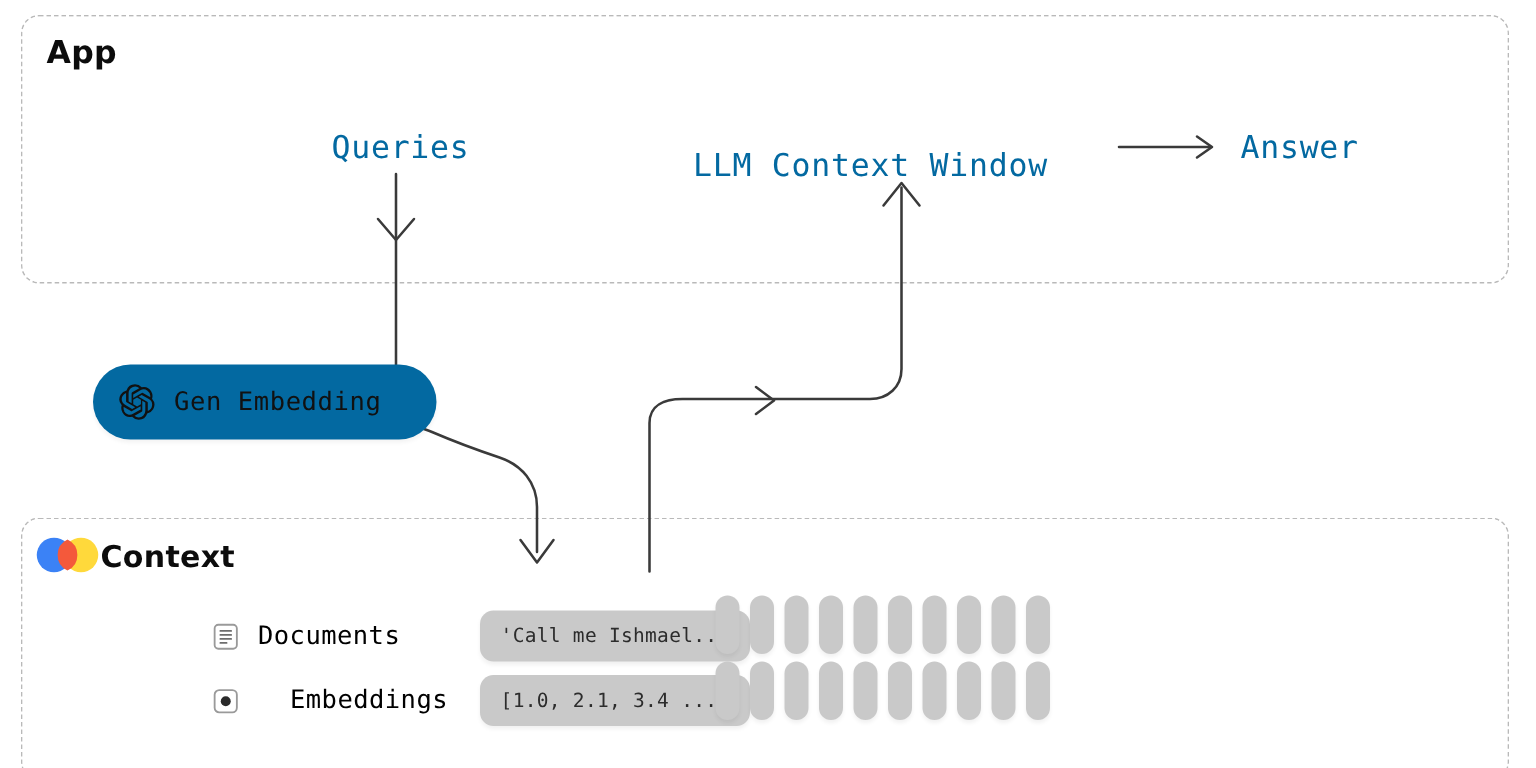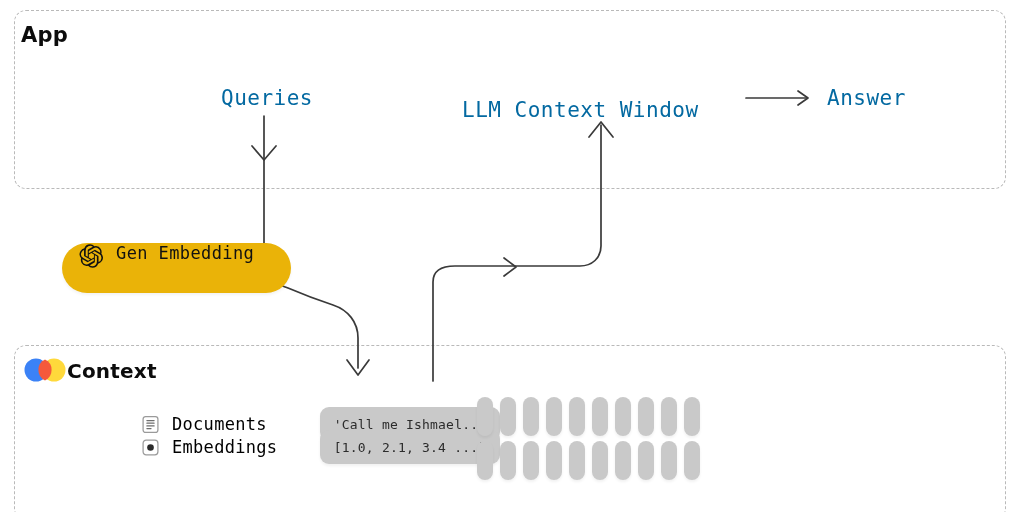--- a/index.html
+++ b/index.html
@@ -38,21 +38,21 @@
 
   
   .section-title {
     position: absolute;
     font-family: "DejaVu Sans", sans-serif;
     font-weight: bold;
     color: #0c0c0c;
     letter-spacing: 0.2px;
   }
   #app-title {
-    left: 21px;
+    left: 31px;
     top: 23px;
     font-size: 21px;
   }
   #chroma-title {
     left: 67px;
     top: 359px;
     font-size: 20px;
   }
 
   
@@ -87,24 +87,24 @@
     pointer-events: none;
   }
 
   
   #gen-embedding-pill {
     position: absolute;
     left: 62px;
     top: 243px;
     width: 229px;
     height: 50px;
-    background: #eab308;
+    background: #0369a1;
     border-radius: 25px;
     display: flex;
-    align-items: flex-start;
+    align-items: center;
     padding: 0 0 0 16px;
     box-sizing: border-box;
     box-shadow: 0 2px 3px rgba(0,0,0,0.05);
   }
   #openai-icon {
     width: 26px;
     height: 26px;
     flex: 0 0 26px;
   }
   #gen-embedding-label {
@@ -117,21 +117,21 @@
   }
 
   
   .data-row {
     position: absolute;
     display: flex;
     align-items: center;
     height: 34px;
   }
   #row-documents  { left: 141px; top: 407px; }
-  #row-embeddings { left: 141px; top: 430px; }
+  #row-embeddings { left: 141px; top: 450px; text-align: center; }
 
   .row-icon {
     width: 19px;
     height: 19px;
     flex: 0 0 19px;
   }
   .row-label {
     margin-left: 12px;
     font-family: "DejaVu Sans Mono", monospace;
     font-size: 17px;

